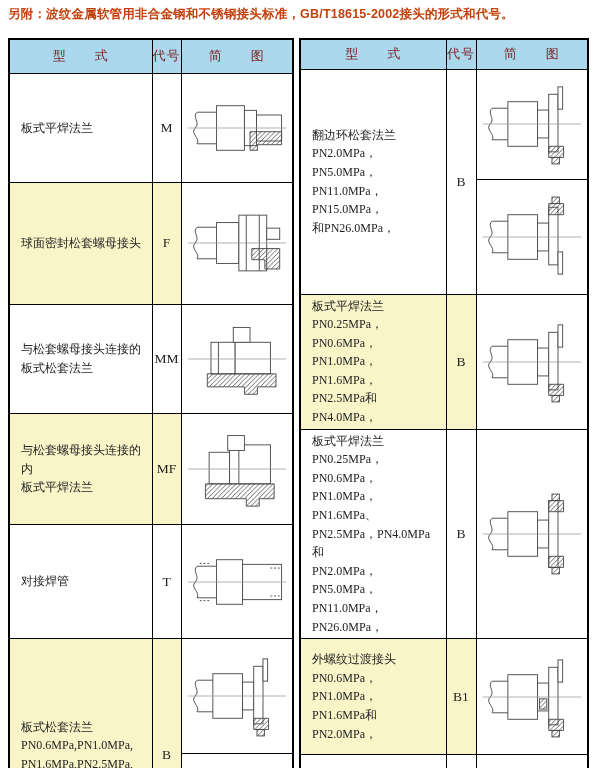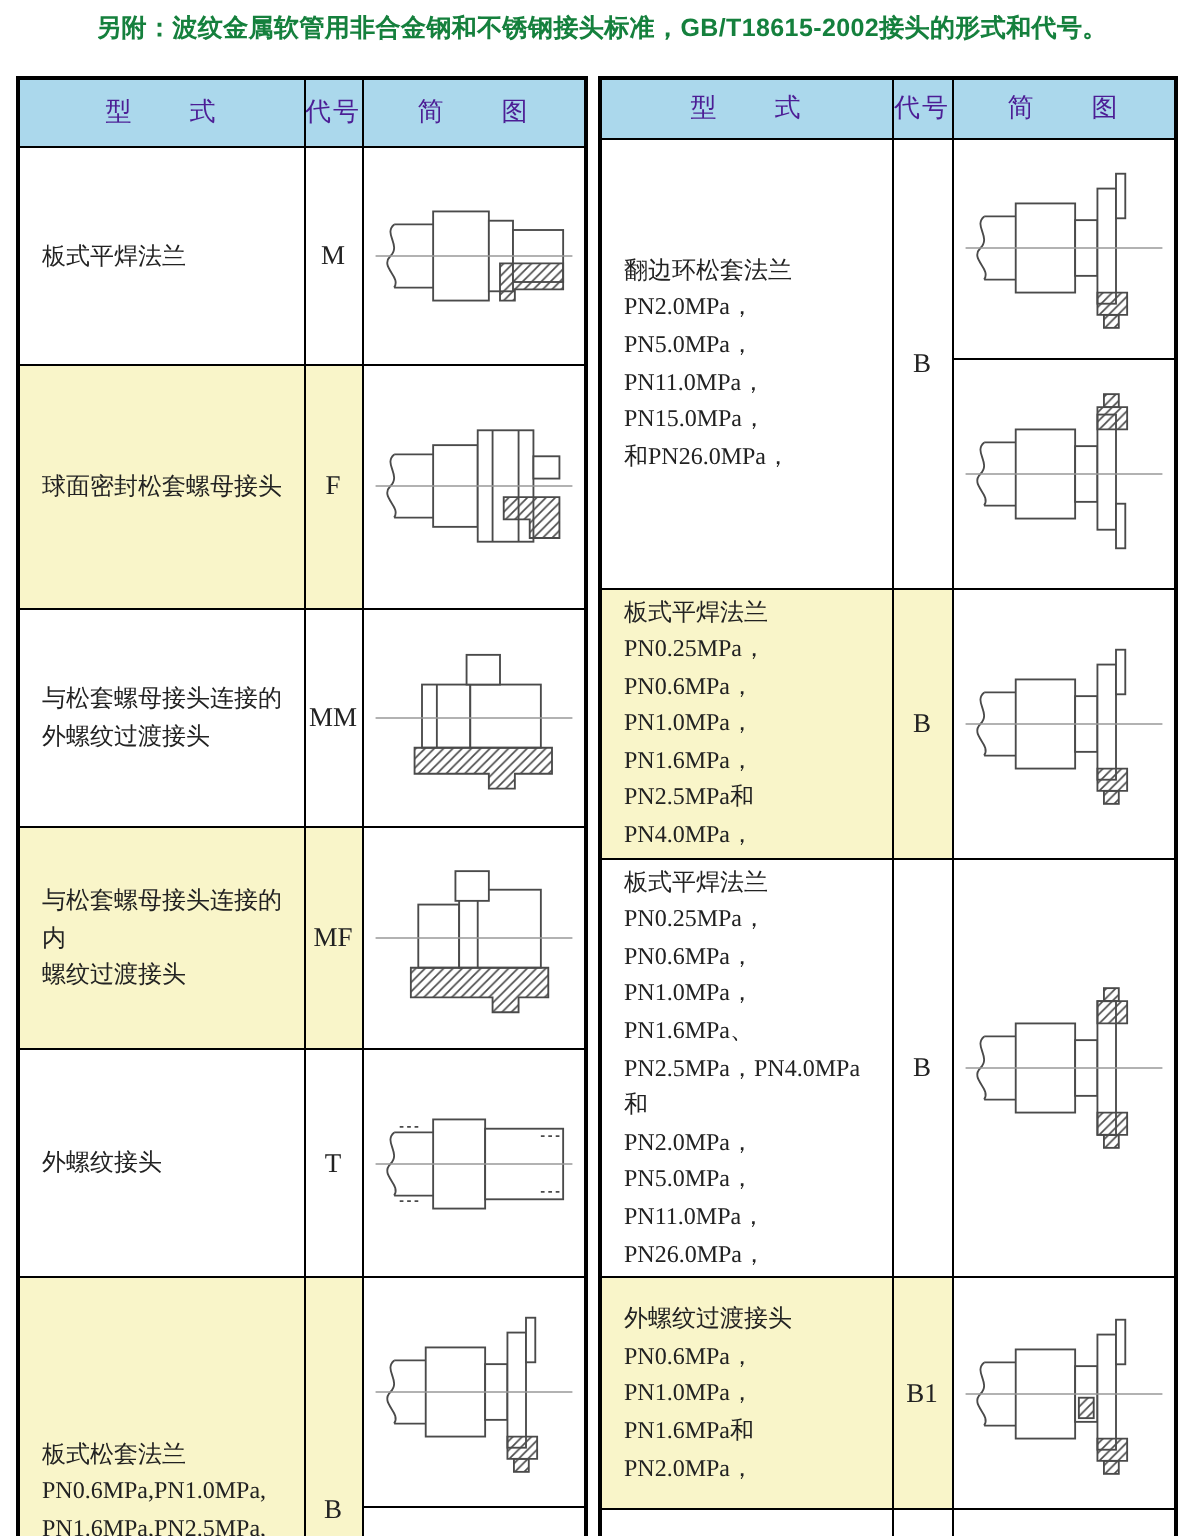--- a/index.html
+++ b/index.html
@@ -2,28 +2,28 @@
 <html style="--hdr: #abd8ec; --yel: #f9f5c9;"><head>
 <meta charset="utf-8">
 <style>
   html,body{margin:0;padding:0;}
   body{
     width:600px;height:768px;position:relative;background:#ffffff;
     font-family:"Liberation Sans",sans-serif;color:#111;overflow:hidden;
   }
   .title{
     position:absolute;left:8px;top:6px;width:586px;
-    font-size:12.5px;font-weight:bold;letter-spacing:0.2px;color:#15803d;text-align:center;
+    font-size:12.5px;font-weight:bold;letter-spacing:0.2px;color:#c2410c;
   }
   .tables{position:absolute;left:8px;top:38px;display:flex;gap:5px;}
   table{border-collapse:collapse;table-layout:fixed;background:#fff;}
   table{border:2px solid #000;}
   td{border:1px solid #000;padding:0;vertical-align:middle;overflow:hidden;}
   .head td{
-    background:var(--hdr);text-align:center;font-size:13px;color:#4c1d95;
+    background:var(--hdr);text-align:center;font-size:13px;color:#7f1d1d;
     letter-spacing:1px;
   }
   td.t{
     padding:2px 4px 2px 11px;font-size:12px;line-height:1.55;
     white-space:pre-line;font-family:"Liberation Serif",serif;color:#222;
   }
   td.c{
     text-align:center;font-family:"Liberation Serif",serif;
     font-size:13.5px;color:#222;
   }
@@ -98,21 +98,21 @@
                   <rect x="88" y="28" width="14" height="12" fill="#fff" stroke="#4a4a4a" stroke-width="1"></rect>
                   <path d="M72,50 L102,50 L102,72 L86,72 L86,62 L72,62 Z" fill="url(#h1)" stroke="#4a4a4a" stroke-width="1"></path>
                   <line x1="3" y1="44" x2="109" y2="44" stroke="#999" stroke-width="0.8"></line>
                 </g>
               </svg>
             </div>
           </td>
     </tr>
     <tr style="height:95px">
       <td class="t">与松套螺母接头连接的
-外螺纹过渡接头</td>
+板式松套法兰</td>
       <td class="c">MM</td>
       <td class="d">
             <div class="diag">
               <svg viewBox="0 0 112 88" width="104" height="82" preserveAspectRatio="xMidYMid meet">
                 <defs>
                   <pattern id="h2" width="5" height="5" patternUnits="userSpaceOnUse">
                     <path d="M0,5 L5,0 M-1,1 L1,-1 M4,6 L6,4" stroke="#4a4a4a" stroke-width="0.9" fill="none"></path>
                   </pattern>
                 </defs>
                 <g>
@@ -122,21 +122,21 @@
                   <rect x="52" y="10" width="18" height="16" fill="#fff" stroke="#4a4a4a" stroke-width="1"></rect>
                   <path d="M24,60 L98,60 L98,74 L78,74 L78,82 L64,82 L64,74 L24,74 Z" fill="url(#h2)" stroke="#4a4a4a" stroke-width="1"></path>
                   <line x1="3" y1="44" x2="109" y2="44" stroke="#999" stroke-width="0.8"></line>
                 </g>
               </svg>
             </div>
           </td>
     </tr>
     <tr style="height:97px">
       <td class="t hl">与松套螺母接头连接的内
-螺纹过渡接头</td>
+板式平焊法兰</td>
       <td class="c hl">MF</td>
       <td class="d">
             <div class="diag">
               <svg viewBox="0 0 112 88" width="104" height="82" preserveAspectRatio="xMidYMid meet">
                 <defs>
                   <pattern id="h3" width="5" height="5" patternUnits="userSpaceOnUse">
                     <path d="M0,5 L5,0 M-1,1 L1,-1 M4,6 L6,4" stroke="#4a4a4a" stroke-width="0.9" fill="none"></path>
                   </pattern>
                 </defs>
                 <g>
@@ -145,21 +145,21 @@
                   <line x1="58" y1="18" x2="58" y2="60" stroke="#4a4a4a" stroke-width="1"></line>
                   <rect x="46" y="8" width="18" height="16" fill="#fff" stroke="#4a4a4a" stroke-width="1"></rect>
                   <path d="M22,60 L96,60 L96,76 L80,76 L80,84 L66,84 L66,76 L22,76 Z" fill="url(#h3)" stroke="#4a4a4a" stroke-width="1"></path>
                   <line x1="3" y1="44" x2="109" y2="44" stroke="#999" stroke-width="0.8"></line>
                 </g>
               </svg>
             </div>
           </td>
     </tr>
     <tr style="height:99px">
-      <td class="t">外螺纹接头</td>
+      <td class="t">对接焊管</td>
       <td class="c">T</td>
       <td class="d">
             <div class="diag">
               <svg viewBox="0 0 112 88" width="104" height="82" preserveAspectRatio="xMidYMid meet">
                 <defs>
                   <pattern id="h4" width="5" height="5" patternUnits="userSpaceOnUse">
                     <path d="M0,5 L5,0 M-1,1 L1,-1 M4,6 L6,4" stroke="#4a4a4a" stroke-width="0.9" fill="none"></path>
                   </pattern>
                 </defs>
                 <g>

